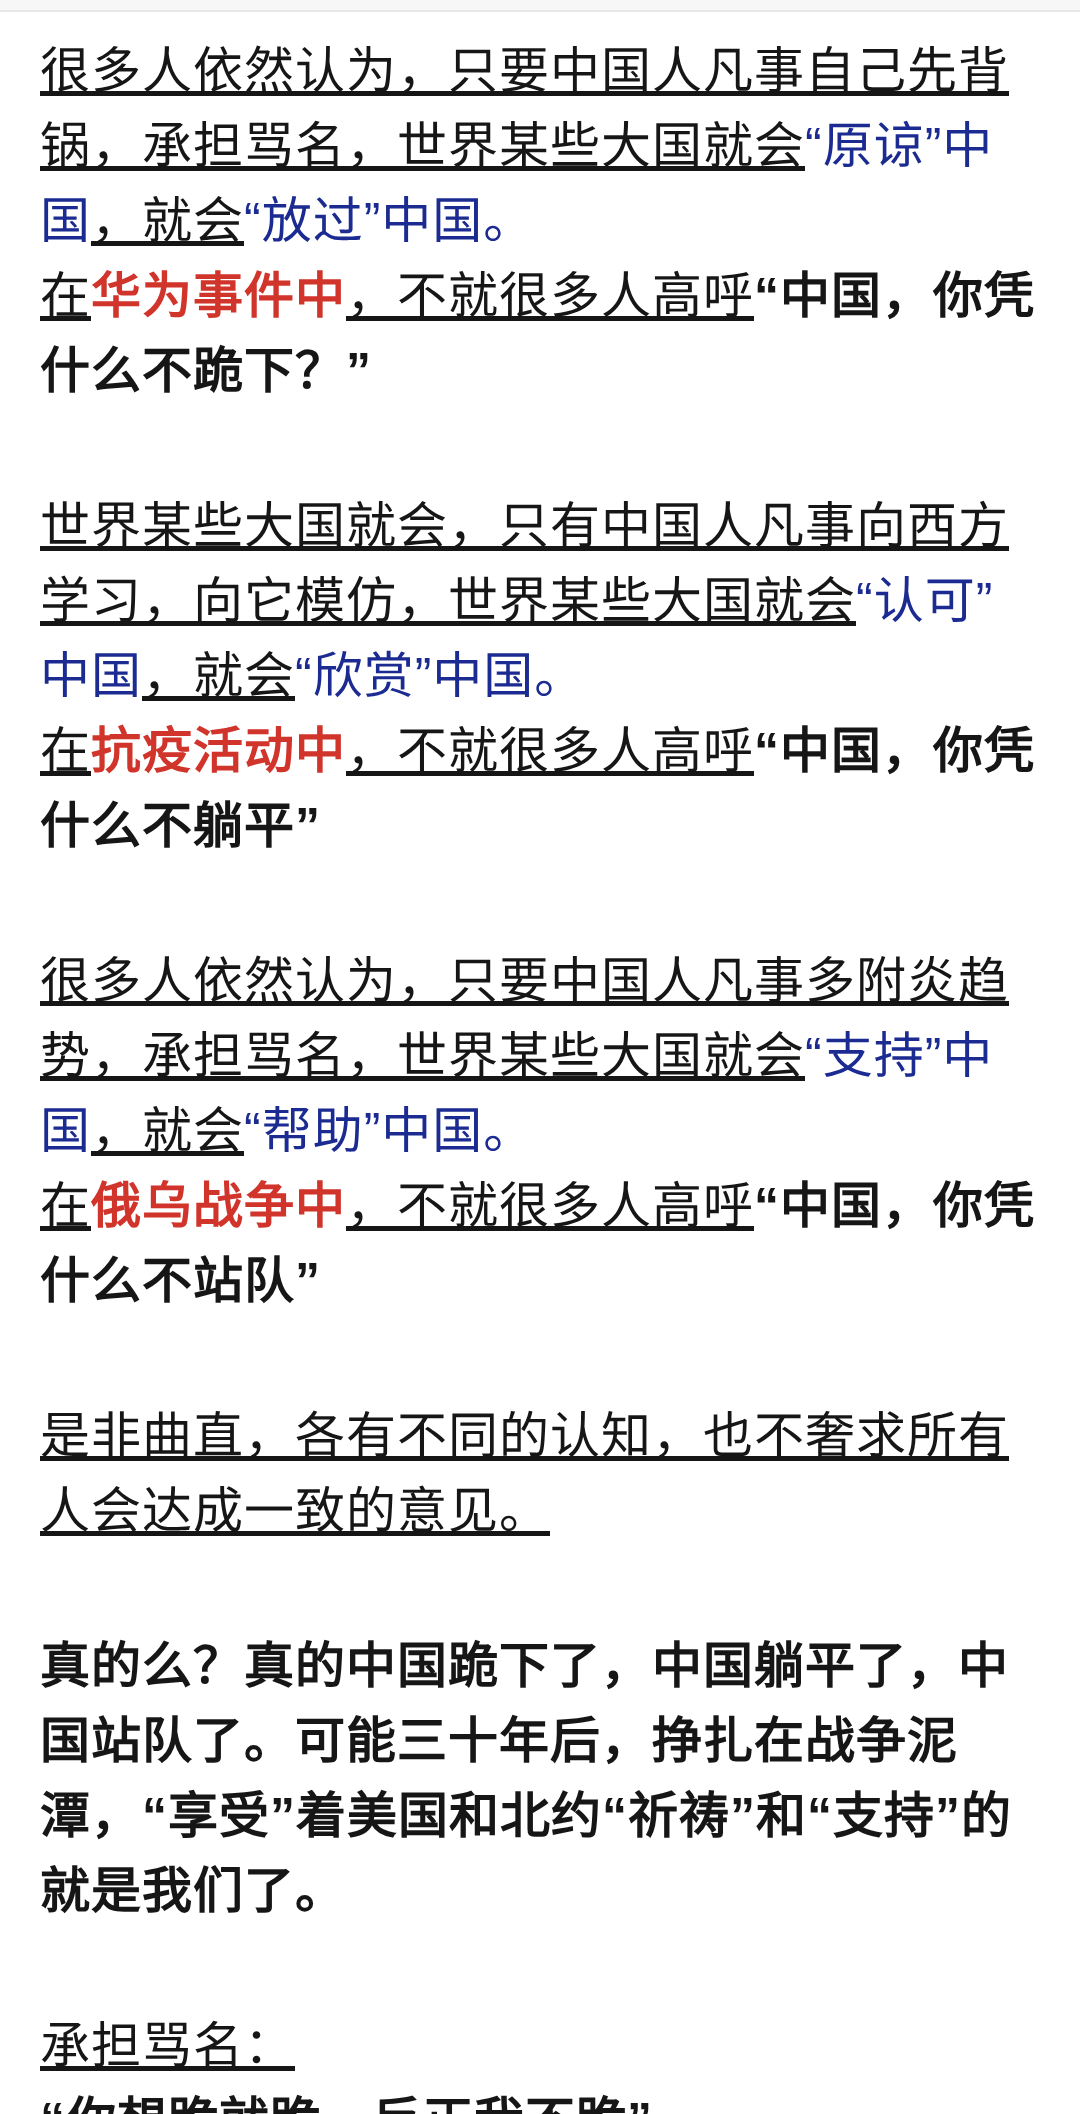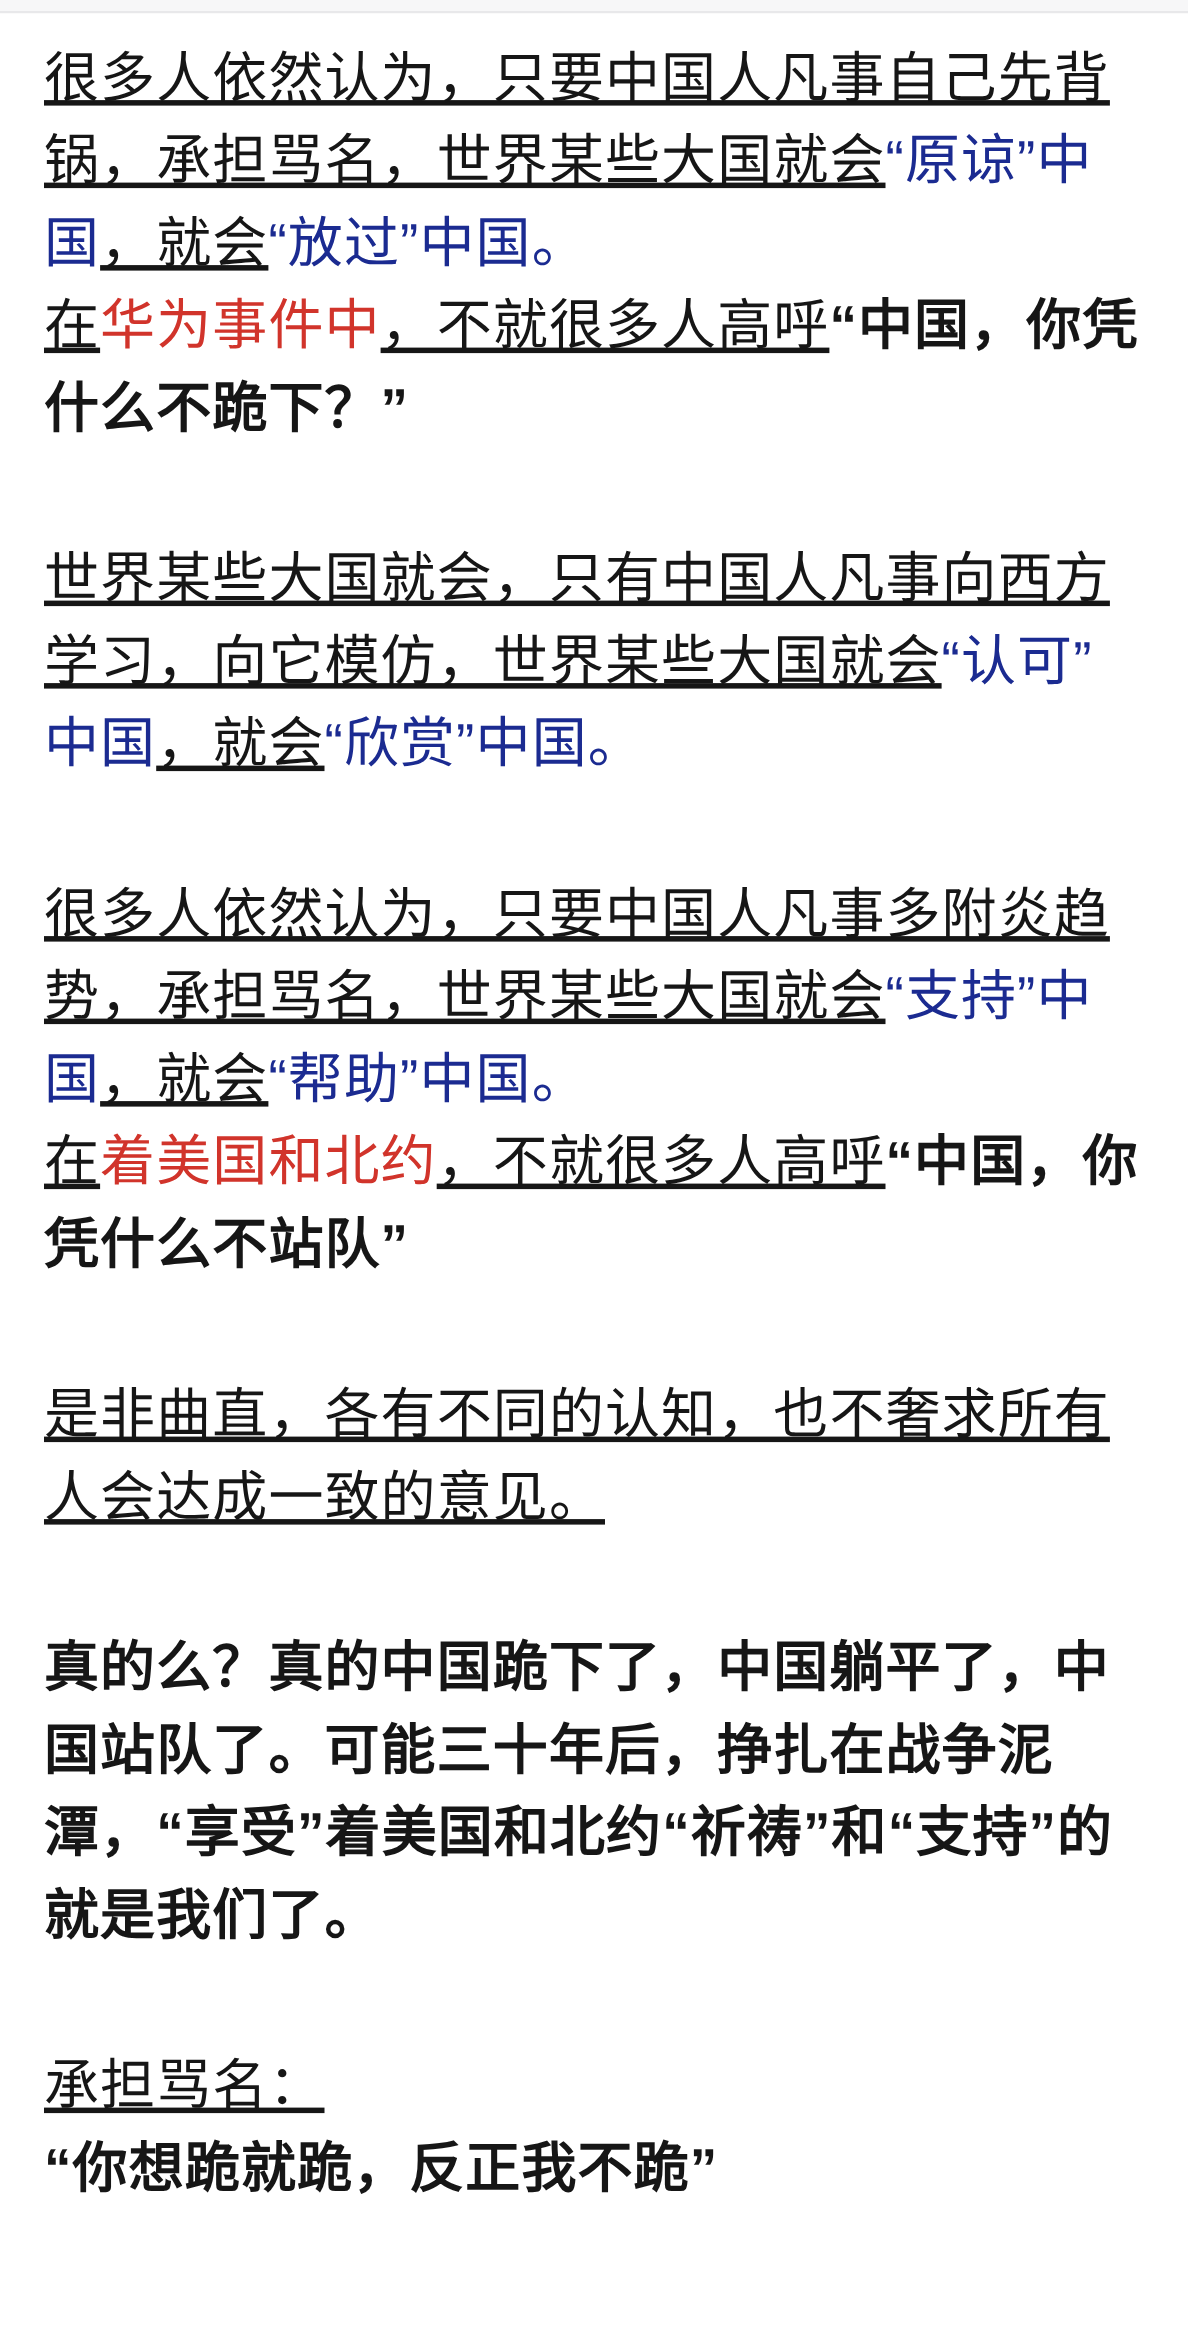--- a/index.html
+++ b/index.html
@@ -34,31 +34,32 @@
     word-break: break-all;
   }
   .article p {
     margin: 0;
   }
   .article p.gap {
     margin-top: 80px;
   }
   .seg-normal { color: var(--c-text); font-weight: 400; text-decoration: underline; }
   .seg-blue   { color: var(--c-blue); font-weight: 400; }
-  .seg-red    { color: var(--c-red);  font-weight: 400; }
+  .seg-red    { color: var(--c-red);  font-weight: 700; }
   .seg-bold   { color: var(--c-text); font-weight: 700; }
 </style>
 </head>
 <body>
 
 <div class="top-band"></div>
 
 <div class="article">
     <p><span class="seg-normal">很多人依然认为，只要中国人凡事自己先背锅，承担骂名，世界某些大国就会</span><span class="seg-blue">“原谅”中国</span><span class="seg-normal">，就会</span><span class="seg-blue">“放过”中国。</span></p>
     <p><span class="seg-normal">在</span><span class="seg-red">华为事件中</span><span class="seg-normal">，不就很多人高呼</span><span class="seg-bold">“中国，你凭什么不跪下？”</span></p>
     <p class="gap"><span class="seg-normal">世界某些大国就会，只有中国人凡事向西方学习，向它模仿，世界某些大国就会</span><span class="seg-blue">“认可”中国</span><span class="seg-normal">，就会</span><span class="seg-blue">“欣赏”中国。</span></p>
+    <p><span class="seg-normal">在</span><span class="seg-red">抗疫活动中</span><span class="seg-normal">，不就很多人高呼</span><span class="seg-bold">“中国，你凭什么不躺平”</span></p>
     <p class="gap"><span class="seg-normal">很多人依然认为，只要中国人凡事多附炎趋势，承担骂名，世界某些大国就会</span><span class="seg-blue">“支持”中国</span><span class="seg-normal">，就会</span><span class="seg-blue">“帮助”中国。</span></p>
-    <p><span class="seg-normal">在</span><span class="seg-red">着美国和北约</span><span class="seg-normal">，不就很多人高呼</span><span class="seg-bold">“中国，你凭什么不站队”</span></p>
+    <p><span class="seg-normal">在</span><span class="seg-red">俄乌战争中</span><span class="seg-normal">，不就很多人高呼</span><span class="seg-bold">“中国，你凭什么不站队”</span></p>
     <p class="gap"><span class="seg-normal">是非曲直，各有不同的认知，也不奢求所有人会达成一致的意见。</span></p>
     <p class="gap"><span class="seg-bold">真的么？真的中国跪下了，中国躺平了，中国站队了。可能三十年后，挣扎在战争泥潭，“享受”着美国和北约“祈祷”和“支持”的就是我们了。</span></p>
     <p class="gap"><span class="seg-normal">承担骂名：</span></p>
     <p><span class="seg-bold">“你想跪就跪，反正我不跪”</span></p>
   </div>
 
 </body></html>

